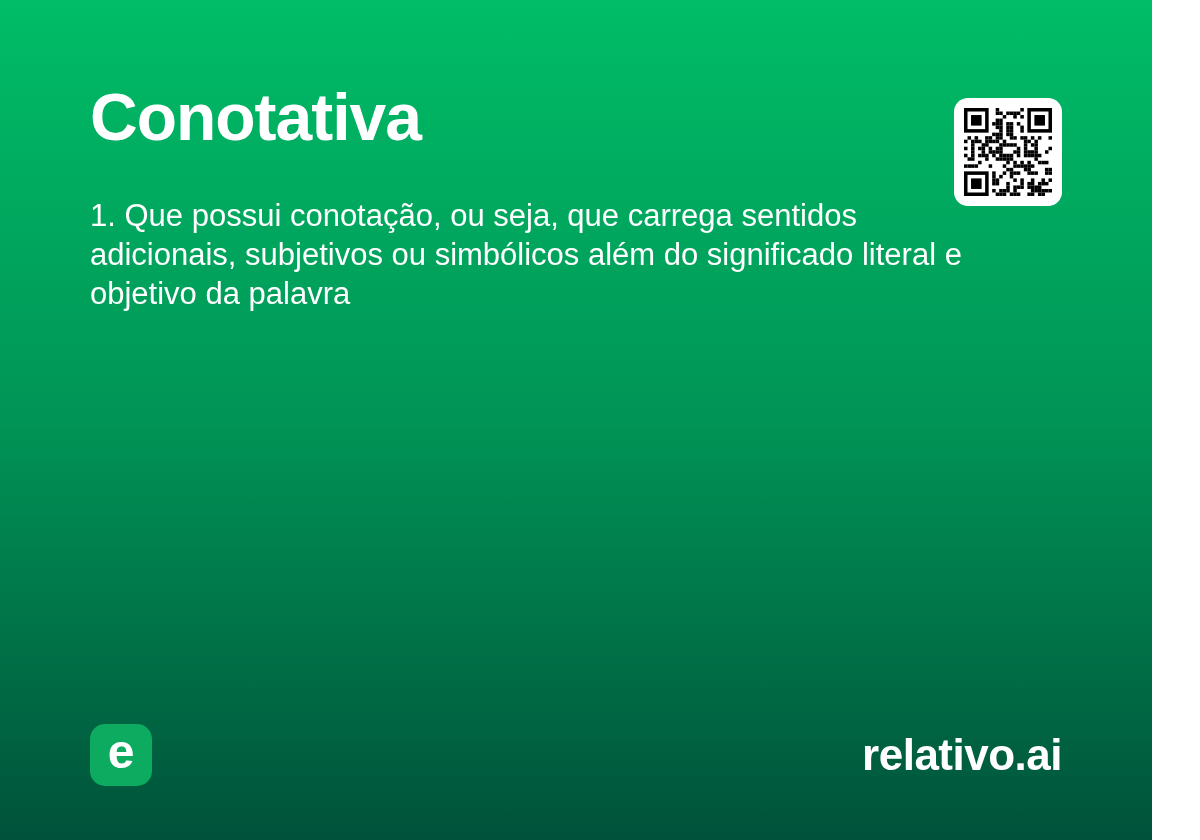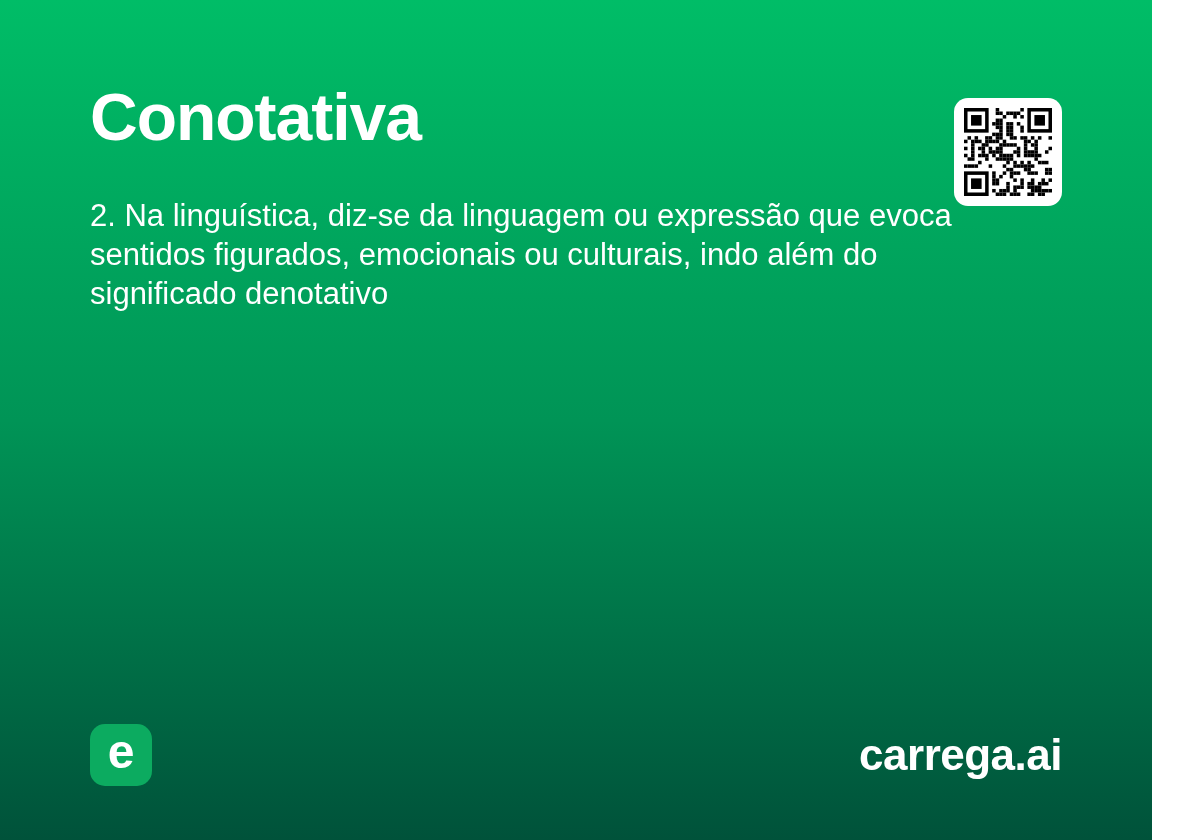--- a/index.html
+++ b/index.html
@@ -104,23 +104,23 @@
 </style>
 </head>
 <body>
 
 <div class="card">
 
   <div class="content">
     <h1 class="word-title">Conotativa</h1>
 
     <div class="definitions">
-      <p class="definition">2. Na linguística, diz-se da linguagem ou expressão que evoca
-sentidos figurados, emocionais ou culturais, indo além do
-significado denotativo</p>
+      <p class="definition">1. Que possui conotação, ou seja, que carrega sentidos
+adicionais, subjetivos ou simbólicos além do significado literal e
+objetivo da palavra</p>
     </div>
   </div>
 
   <div class="qr-box">
     <svg xmlns="http://www.w3.org/2000/svg" viewBox="0 0 100 100">
         <g fill="#000">
           <rect x="36" y="0" width="4" height="4"></rect>
           <rect x="64" y="0" width="4" height="4"></rect>
           <rect x="36" y="4" width="4" height="4"></rect>
           <rect x="40" y="4" width="4" height="4"></rect>
@@ -332,16 +332,16 @@
         <rect x="0" y="72" width="28" height="28" fill="#000"></rect>
         <rect x="4" y="76" width="20" height="20" fill="#fff"></rect>
         <rect x="8" y="80" width="12" height="12" fill="#000"></rect>
       </svg>
   </div>
 
   <div class="footer">
     <div class="logo-badge">
       <span class="logo-letter">e</span>
     </div>
-    <div class="brand-name">carrega.ai</div>
+    <div class="brand-name">relativo.ai</div>
   </div>
 
 </div>
 
 </body></html>

